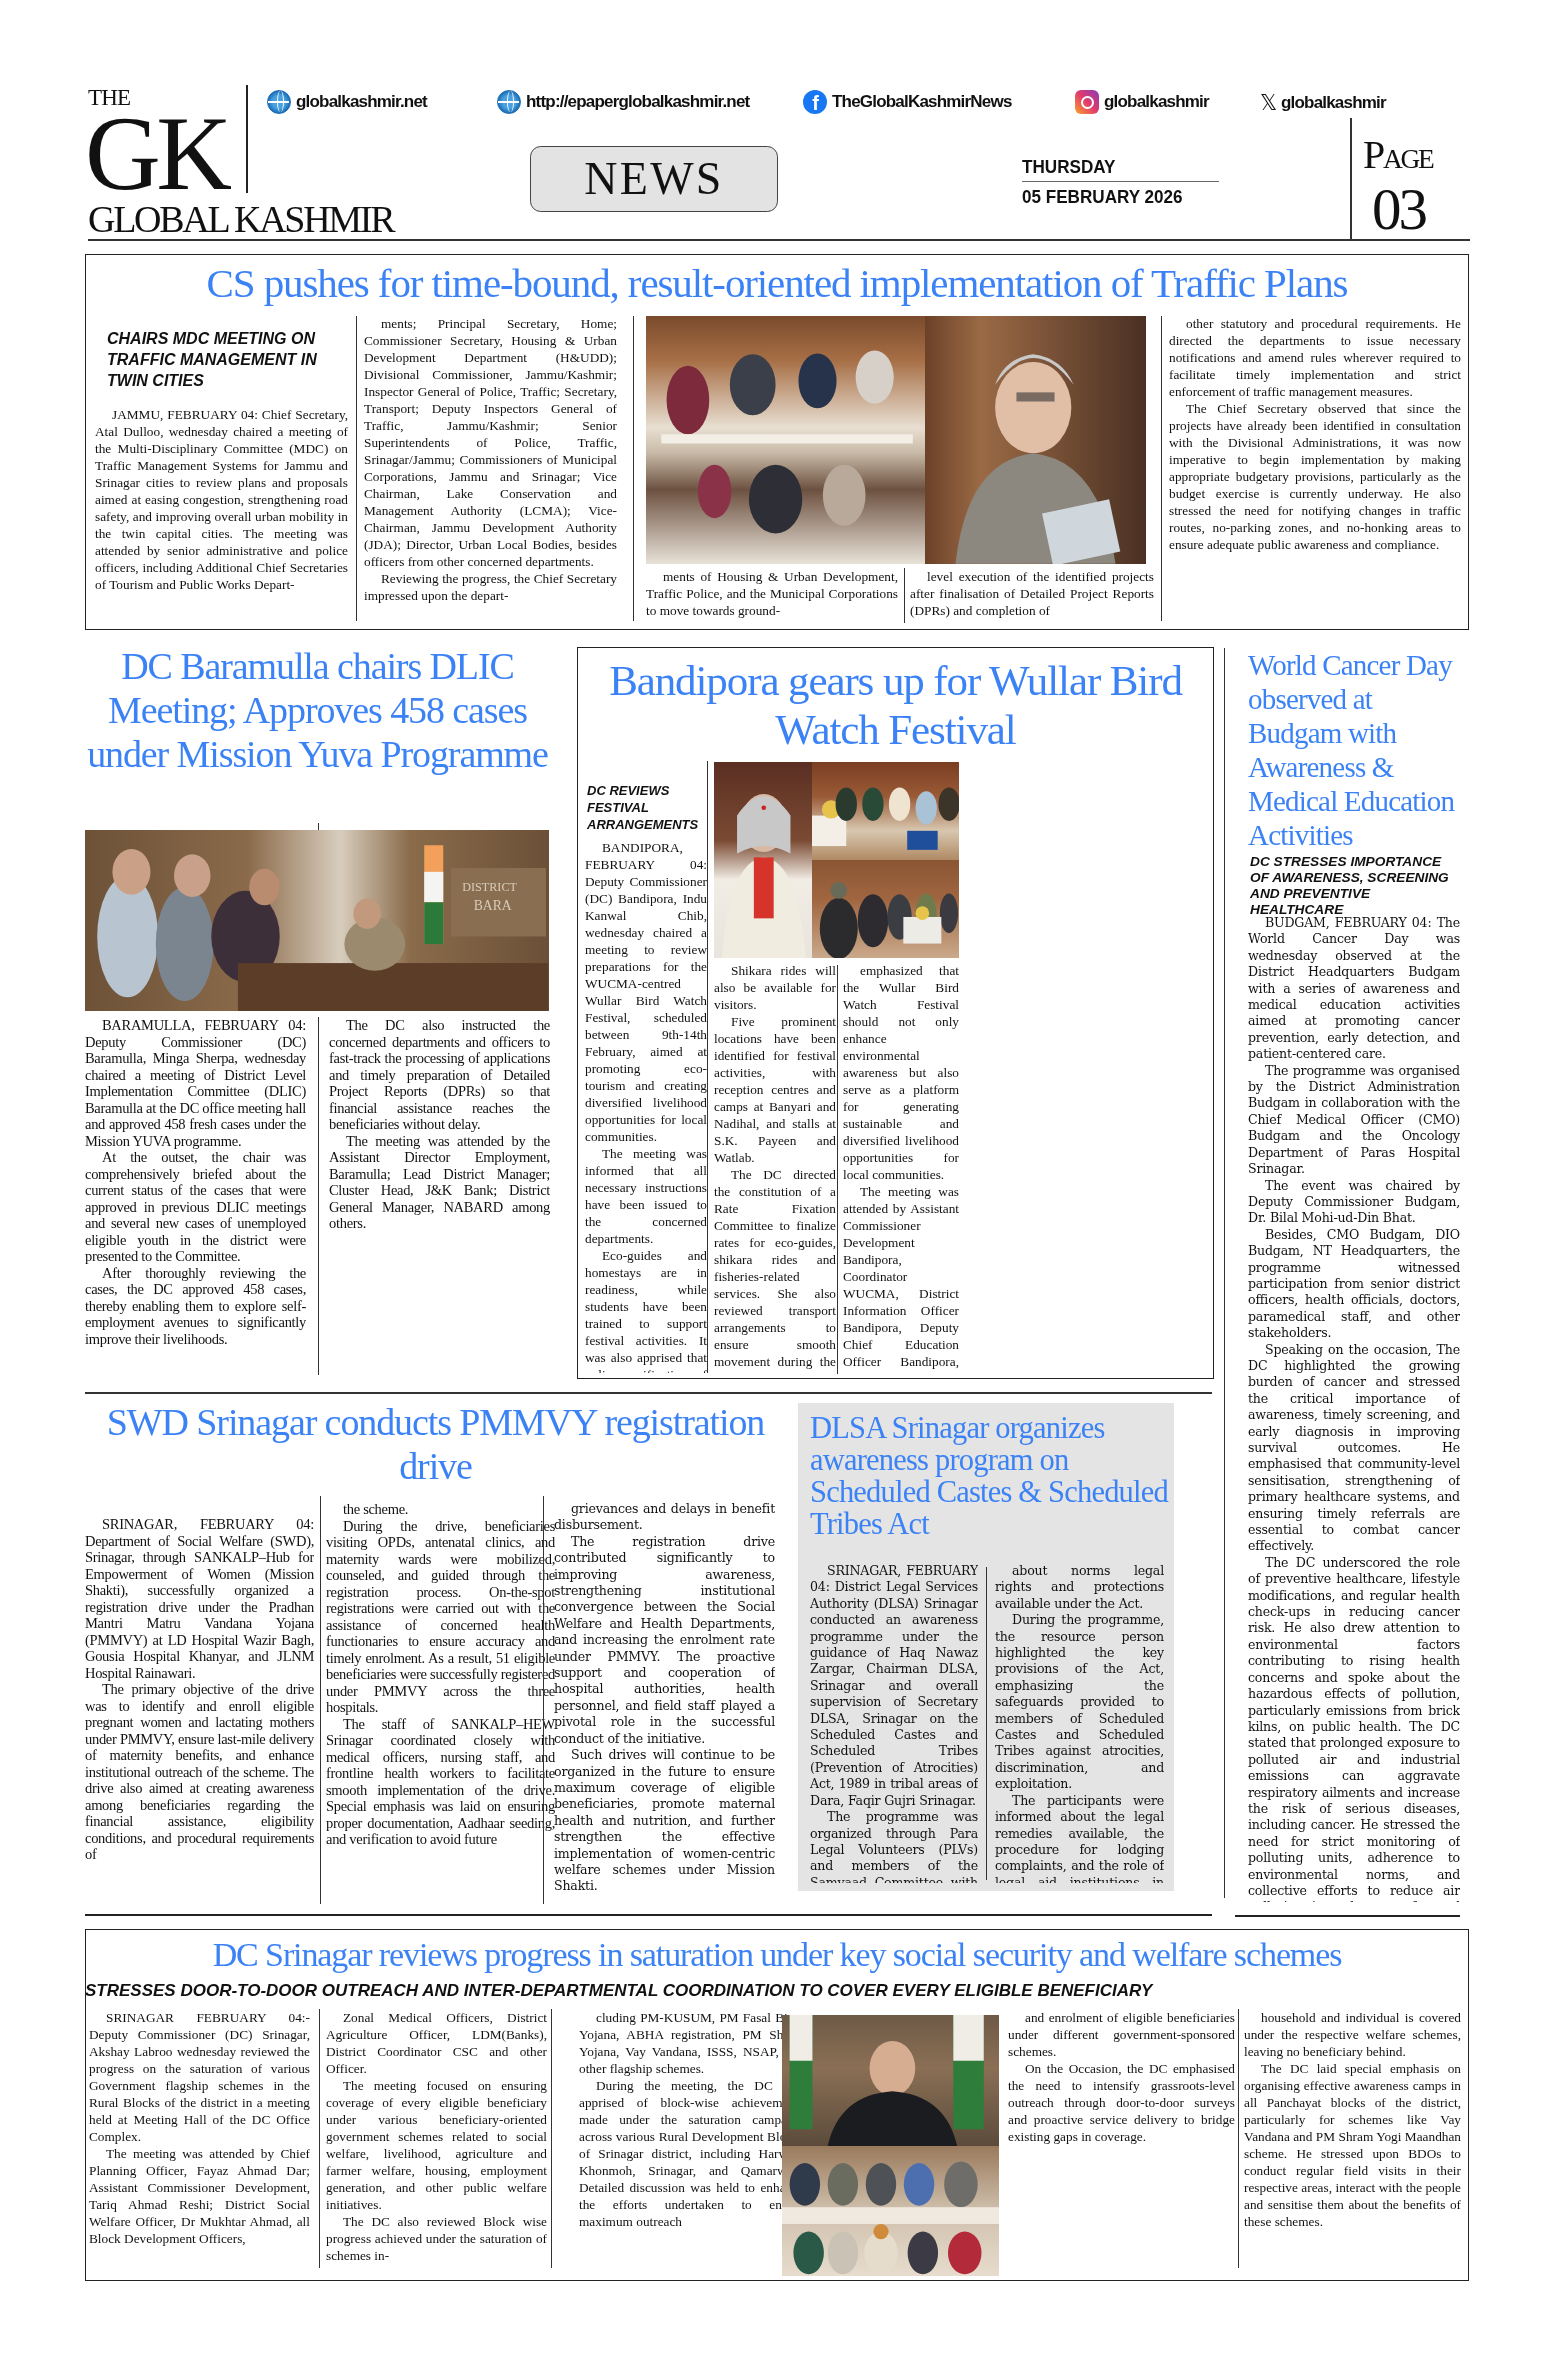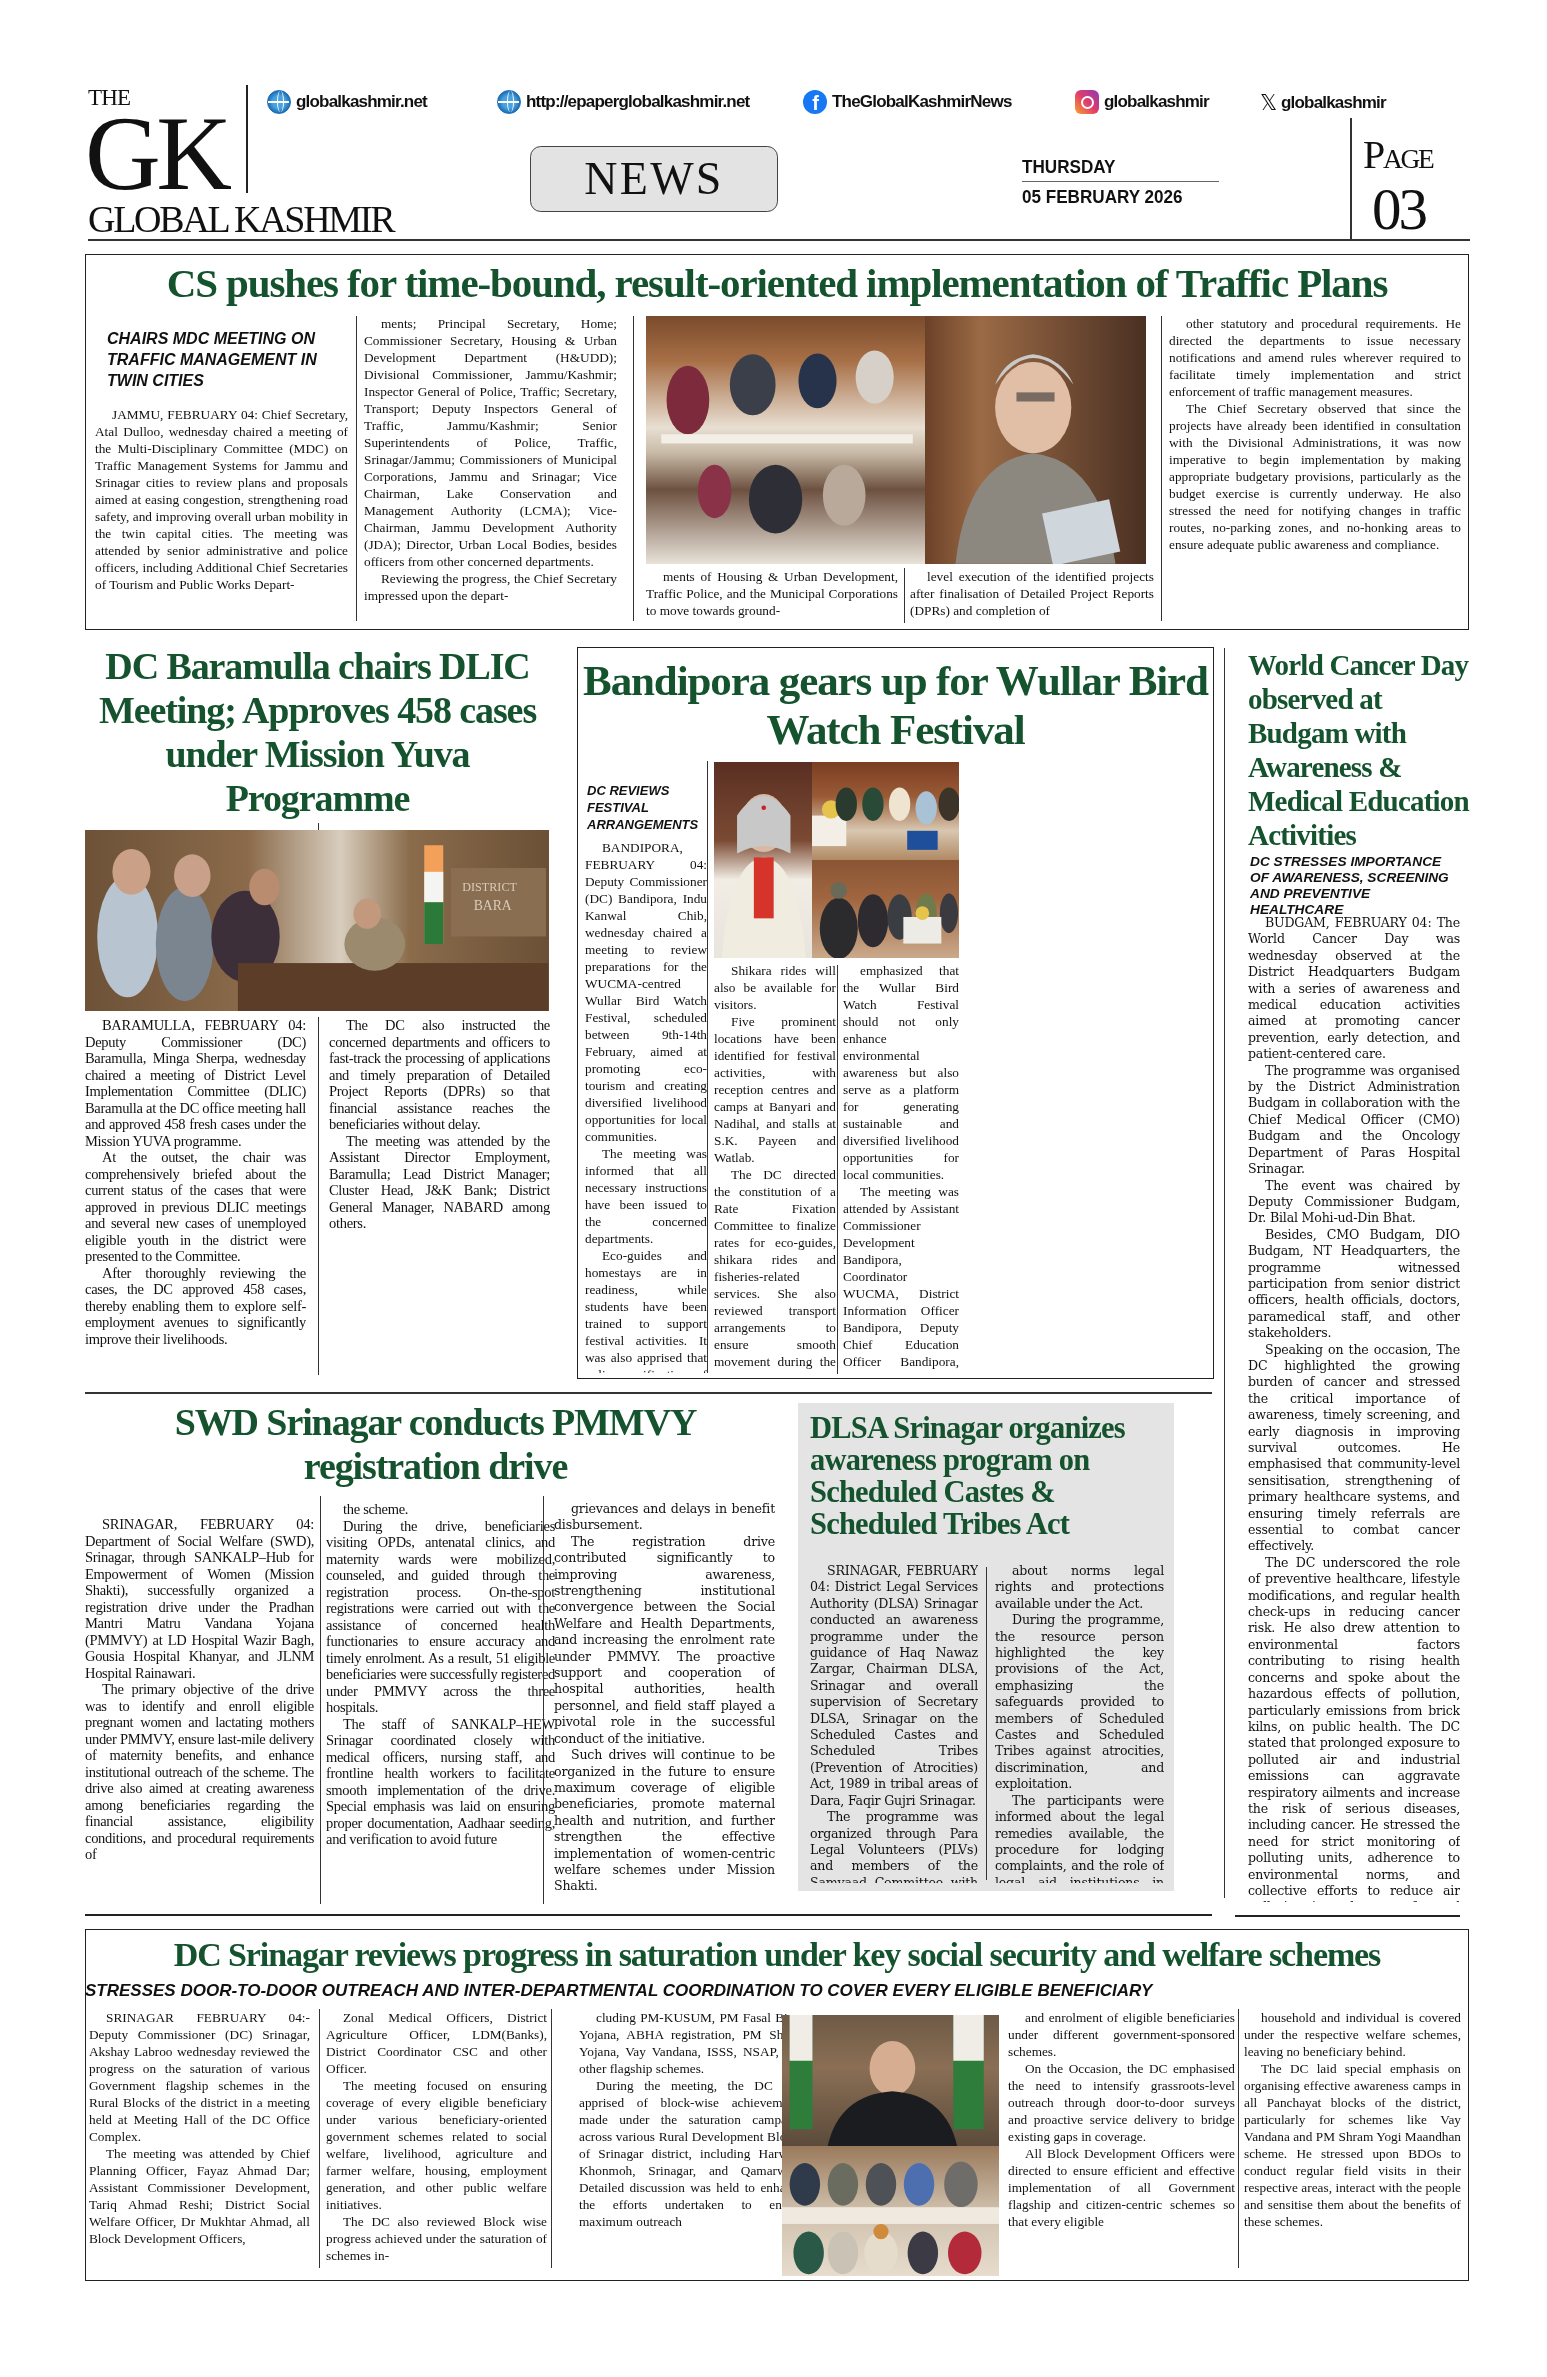--- a/index.html
+++ b/index.html
@@ -24,21 +24,21 @@
   .date{left:1022px;top:156px;font-family:"Liberation Sans","DejaVu Sans",sans-serif;font-weight:bold;font-size:19px;transform:scaleX(.9);transform-origin:left;}
   .date-line{left:1022px;top:181px;width:197px;height:0.8px;background:#666;}
   .date2{left:1022px;top:186px;font-family:"Liberation Sans","DejaVu Sans",sans-serif;font-weight:bold;font-size:19px;transform:scaleX(.9);transform-origin:left;}
   .page-vline{left:1350px;top:118px;width:1.5px;height:122px;background:#333;}
   .page-lbl{left:1363px;top:131px;font-size:40px;letter-spacing:-2.3px;}
   .page-lbl small{font-size:27.4px;}
   .page-num{left:1372px;top:175px;font-size:59px;letter-spacing:-3px;}
   .mast-rule{left:88px;top:239px;width:1382px;height:2.3px;background:#333;}
   
   .box{border:1.5px solid #222;}
-  .head{font-family:"Liberation Serif","DejaVu Serif",serif;font-weight:bold;color:#14532d;line-height:1.08;letter-spacing:-1.1px;}
+  .head{font-family:"Liberation Serif","DejaVu Serif",serif;font-weight:normal;color:#3b82f6;line-height:1.08;letter-spacing:-1.1px;}
   .kicker{font-family:"Liberation Sans","DejaVu Sans",sans-serif;font-weight:bold;font-style:italic;text-transform:uppercase;line-height:1.3;}
   .txt{font-family:"Liberation Sans Narrow","Liberation Serif","DejaVu Serif",serif;font-size:13.3px;line-height:17px;text-align:justify;hyphens:auto;}
   .txt p{text-indent:17px;}
   .txt.serif{font-family:"Liberation Serif","DejaVu Serif",serif;font-size:14.5px;line-height:16.5px;letter-spacing:-0.3px;}
   .txt.dj{font-family:"DejaVu Serif",serif;font-size:12.6px;line-height:16.4px;letter-spacing:-0.2px;}
   .col{position:absolute;overflow:hidden;}
   .vrule{position:absolute;width:0.8px;background:#333;}
   .photo{position:absolute;overflow:hidden;}
   .shade{background:#e4e4e4;}
 </style>
@@ -301,20 +301,19 @@
       <ellipse cx="80" cy="140" rx="20" ry="28" fill="#c9c2b5"></ellipse>
       <ellipse cx="130" cy="140" rx="22" ry="28" fill="#e6dccc"></ellipse>
       <circle cx="130" cy="112" r="10" fill="#d08a3c"></circle>
       <ellipse cx="185" cy="140" rx="20" ry="28" fill="#3c3a44"></ellipse>
       <ellipse cx="240" cy="140" rx="22" ry="28" fill="#b32b3a"></ellipse>
     </svg>
 </div>
 <div class="col txt" style="left:1008px;top:2009px;width:227px;height:263px;">
     <p>and enrolment of eligible beneficiaries under different government-sponsored schemes.</p>
     <p>On the Occasion, the DC emphasised the need to intensify grassroots-level outreach through door-to-door surveys and proactive service delivery to bridge existing gaps in coverage.</p>
-    <p>All Block Development Officers were directed to ensure efficient and effective implementation of all Government flagship and citizen-centric schemes so that every eligible</p>
   </div>
 <div class="vrule" style="left:1238px;top:2009px;height:259px;"></div>
 <div class="col txt" style="left:1244px;top:2009px;width:217px;height:263px;">
     <p>household and individual is covered under the respective welfare schemes, leaving no beneficiary behind.</p>
     <p>The DC laid special emphasis on organising effective awareness camps in all Panchayat blocks of the district, particularly for schemes like Vay Vandana and PM Shram Yogi Maandhan scheme. He stressed upon BDOs to conduct regular field visits in their respective areas, interact with the people and sensitise them about the benefits of these schemes.</p>
   </div>
 
 
 </body></html>

